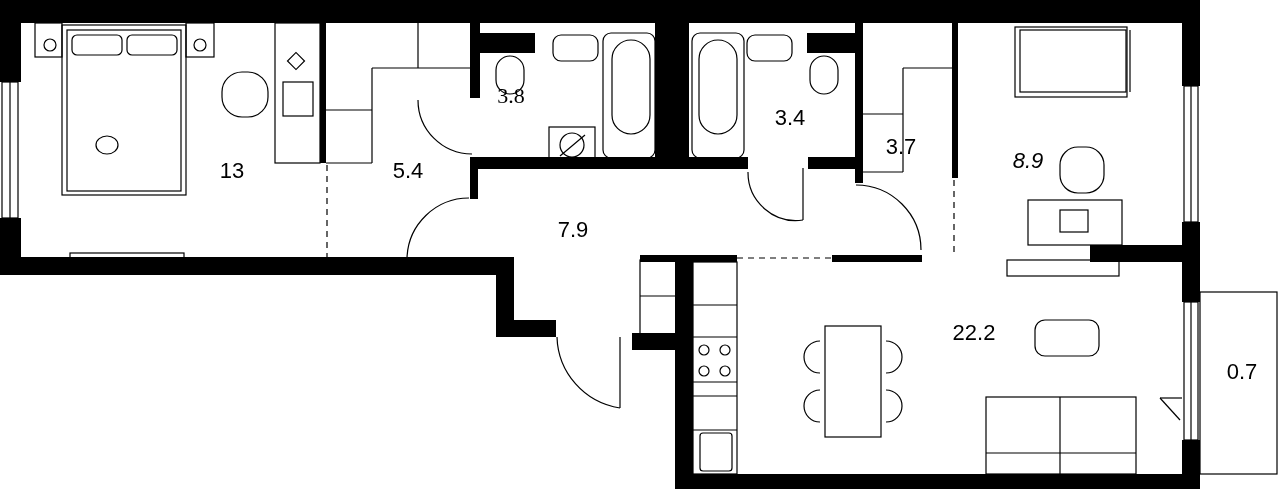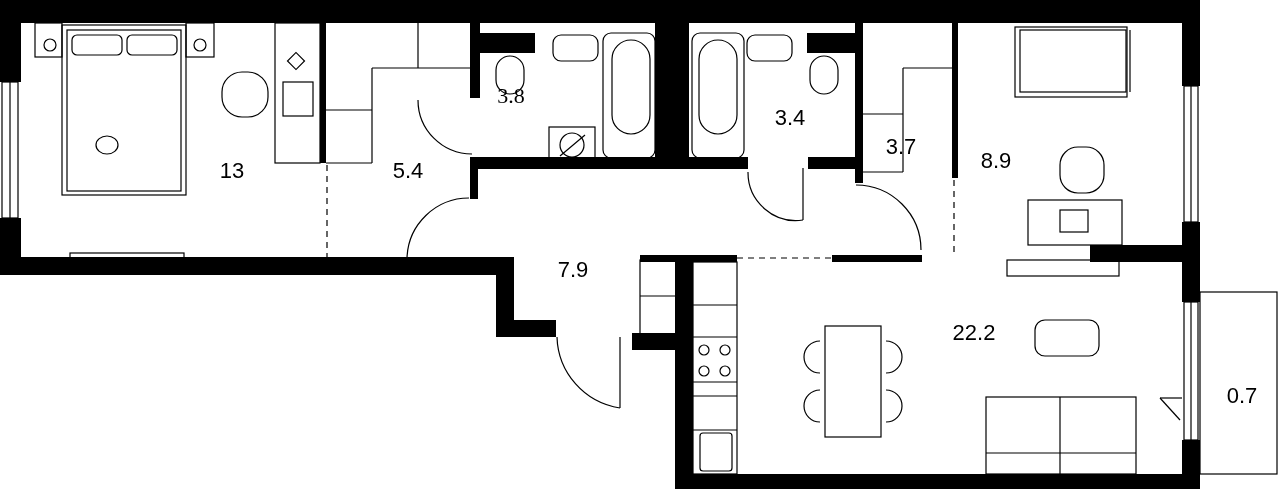--- a/index.html
+++ b/index.html
@@ -174,17 +174,17 @@
     <rect x="986" y="397" width="150" height="77"></rect>
     <line x1="1060" y1="397" x2="1060" y2="474"></line>
     <line x1="986" y1="453" x2="1136" y2="453"></line>
   </g>
 </svg>
 
 <div class="label" style="left:232px; top:171px;">13</div>
 <div class="label" style="left:408px; top:171px;">5.4</div>
 <div class="label" style="left:511px; top:96px;font-family:Liberation Serif, serif;">3.8</div>
 <div class="label" style="left:790px; top:118px;">3.4</div>
-<div class="label" style="left:573px; top:230px;margin-top:40px;">7.9</div>
+<div class="label" style="left:573px; top:230px;">7.9</div>
 <div class="label" style="left:901px; top:147px;">3.7</div>
-<div class="label" style="left:996px; top:161px;">8.9</div>
+<div class="label" style="left:1028px; top:161px;font-style:italic;">8.9</div>
 <div class="label" style="left:974px; top:333px;">22.2</div>
-<div class="label" style="left:1242px; top:372px;margin-top:24px;">0.7</div>
+<div class="label" style="left:1242px; top:372px;">0.7</div>
 
 </body></html>

